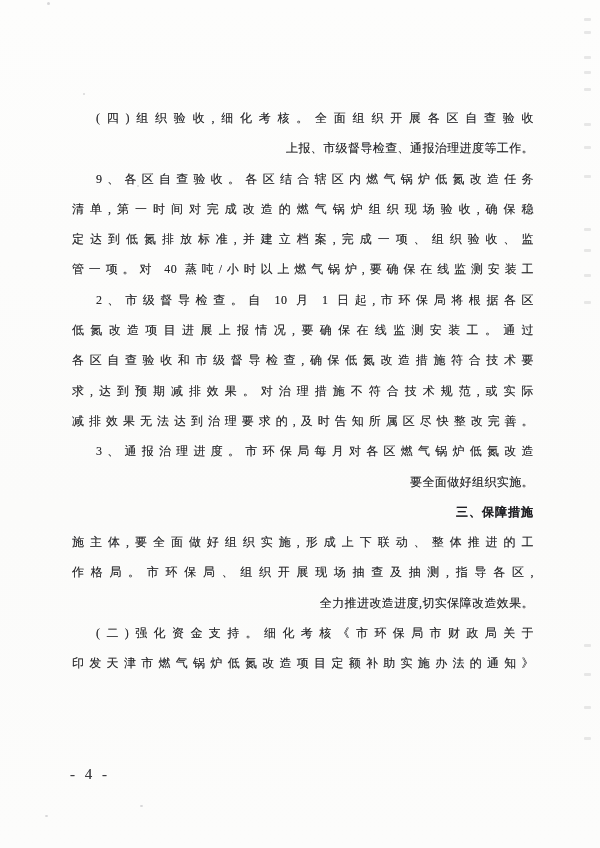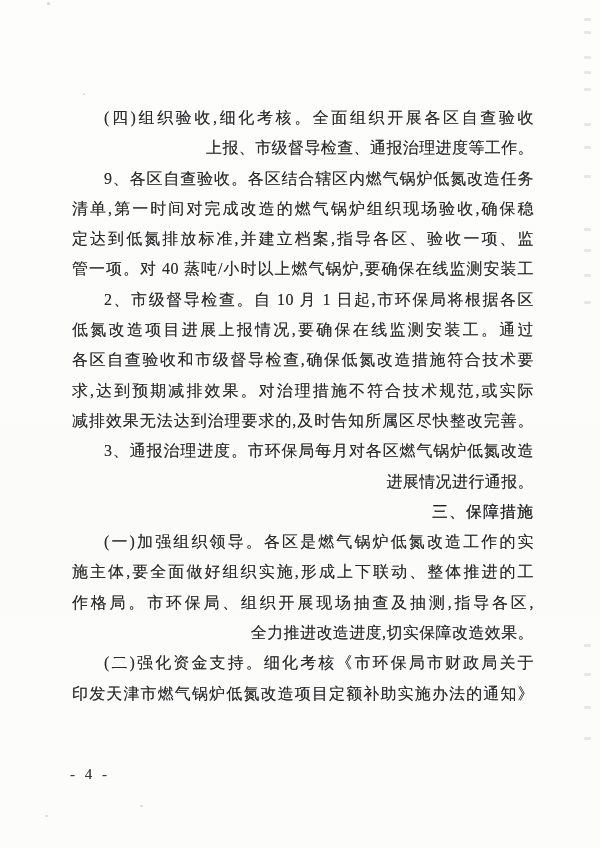--- a/index.html
+++ b/index.html
@@ -11,33 +11,33 @@
     position: relative;
     font-family: "Liberation Serif", "DejaVu Serif", serif;
   }
   .page {
     position: absolute; inset: 0;
     background: linear-gradient(180deg, #fdfdfc 0%, #fbfbfa 60%, #fcfcfb 100%);
   }
   .text-block {
     position: absolute;
     left: 72px; top: 103px; width: 462px;
-    font-size: 16px;
+    font-size: 12px;
     line-height: 30.3px;
     color: #2b2b2e;
     letter-spacing: 0.4px;
     text-shadow: 0 0 0.5px rgba(45,45,50,0.55);
     word-break: break-all;
   }
   .line { min-height: 30.3px; text-align: right; }
   .line.j { text-align: justify; text-align-last: justify; }
   .line.indent { text-indent: 2em; }
   .line.bold {
     font-family: "Liberation Sans", "DejaVu Sans", sans-serif;
-    font-weight: 400;
+    font-weight: 700;
     color: #1f1f23;
     letter-spacing: 1px;
     text-shadow: 0 0 0.6px rgba(30,30,35,0.7);
   }
   .page-number {
     position: absolute;
     left: 70px; top: 766px;
     font-size: 15px;
     line-height: 16px;
     letter-spacing: 3px;
@@ -68,31 +68,30 @@
 </head>
 <body>
 
 <div class="page">
 
   <div class="text-block">
     <div class="line indent j">(四)组织验收,细化考核。全面组织开展各区自查验收</div>
     <div class="line">上报、市级督导检查、通报治理进度等工作。</div>
     <div class="line indent j">9、各区自查验收。各区结合辖区内燃气锅炉低氮改造任务</div>
     <div class="line j">清单,第一时间对完成改造的燃气锅炉组织现场验收,确保稳</div>
-    <div class="line j">定达到低氮排放标准,并建立档案,指导各区、验收一项、监</div>
+    <div class="line j">定达到低氮排放标准,并建立档案,完成一项、组织验收、监</div>
     <div class="line j">管一项。对 40 蒸吨/小时以上燃气锅炉,要确保在线监测安装工</div>
     <div class="line indent j">2、市级督导检查。自 10 月 1 日起,市环保局将根据各区</div>
     <div class="line j">低氮改造项目进展上报情况,要确保在线监测安装工。通过</div>
     <div class="line j">各区自查验收和市级督导检查,确保低氮改造措施符合技术要</div>
     <div class="line j">求,达到预期减排效果。对治理措施不符合技术规范,或实际</div>
     <div class="line j">减排效果无法达到治理要求的,及时告知所属区尽快整改完善。</div>
     <div class="line indent j">3、通报治理进度。市环保局每月对各区燃气锅炉低氮改造</div>
-    <div class="line">进展情况进行通报。</div>
+    <div class="line">要全面做好组织实施。</div>
     <div class="line indent bold">三、保障措施</div>
-    <div class="line indent j">(一)加强组织领导。各区是燃气锅炉低氮改造工作的实</div>
     <div class="line j">施主体,要全面做好组织实施,形成上下联动、整体推进的工</div>
     <div class="line j">作格局。市环保局、组织开展现场抽查及抽测,指导各区,</div>
     <div class="line">全力推进改造进度,切实保障改造效果。</div>
     <div class="line indent j">(二)强化资金支持。细化考核《市环保局市财政局关于</div>
     <div class="line j">印发天津市燃气锅炉低氮改造项目定额补助实施办法的通知》</div>
   </div>
 
   <div class="page-number">- 4 -</div>
 
   <div class="bleed-column">

